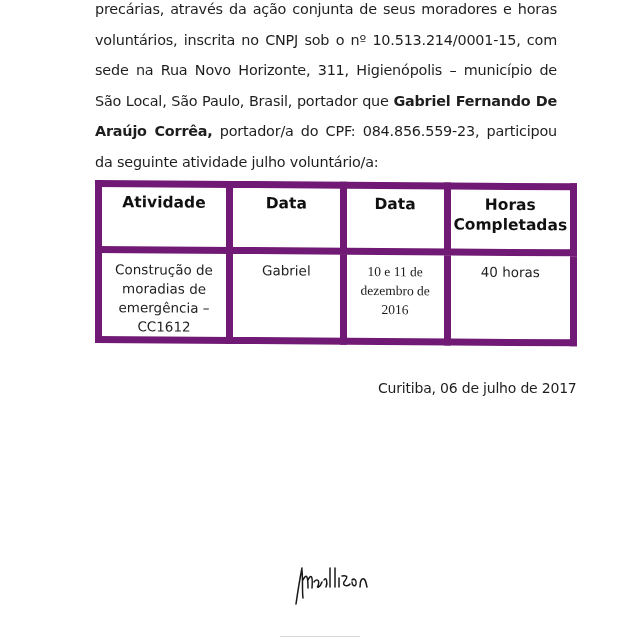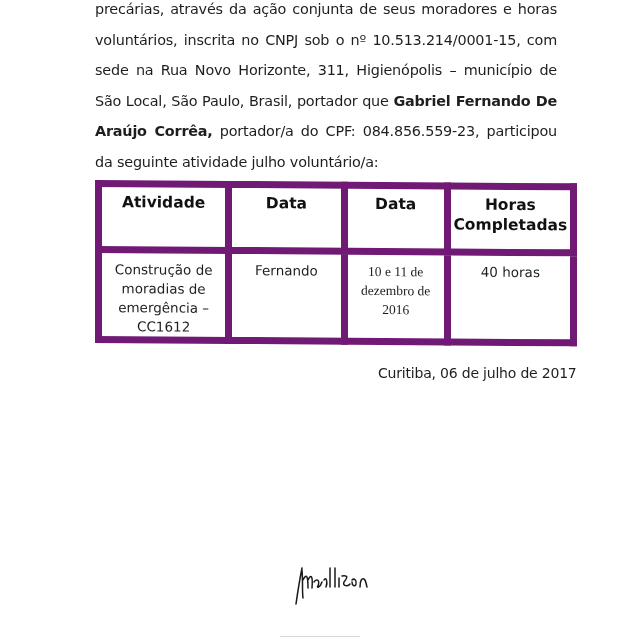--- a/index.html
+++ b/index.html
@@ -60,21 +60,21 @@
       color: #1e1e1e;
       border-radius: 15px;
     }
     .col-1 { width: 132px; }
     .col-2 { width: 123px; }
     .col-3 { width: 106px; }
     .col-4 { width: 121px; border-radius: 20px; }
     .date-line {
       position: absolute;
       left: 378px;
-      top: 365px;
+      top: 380px;
       font-size: 14px;
       color: #1e1e1e;
       letter-spacing: -0.2px;
     }
     .signature {
       position: absolute;
       left: 290px;
       top: 560px;
       width: 90px;
       height: 50px;
@@ -110,21 +110,21 @@
         <div>Horas</div>
         <div>Completadas</div>
       </th>
     </tr>
   </thead>
   <tbody>
     <tr>
       <td>
           <div style="padding:0 8px;">Construção de moradias de emergência – CC1612</div>
         </td>
-      <td>Fernando</td>
+      <td>Gabriel</td>
       <td>
           <div style="padding:0 6px;font-family:Liberation Serif, serif;">10 e 11 de dezembro de 2016</div>
         </td>
       <td>40 horas</td>
     </tr>
   </tbody>
 </table>
 
 <div class="date-line">Curitiba, 06 de julho de 2017</div>
 

